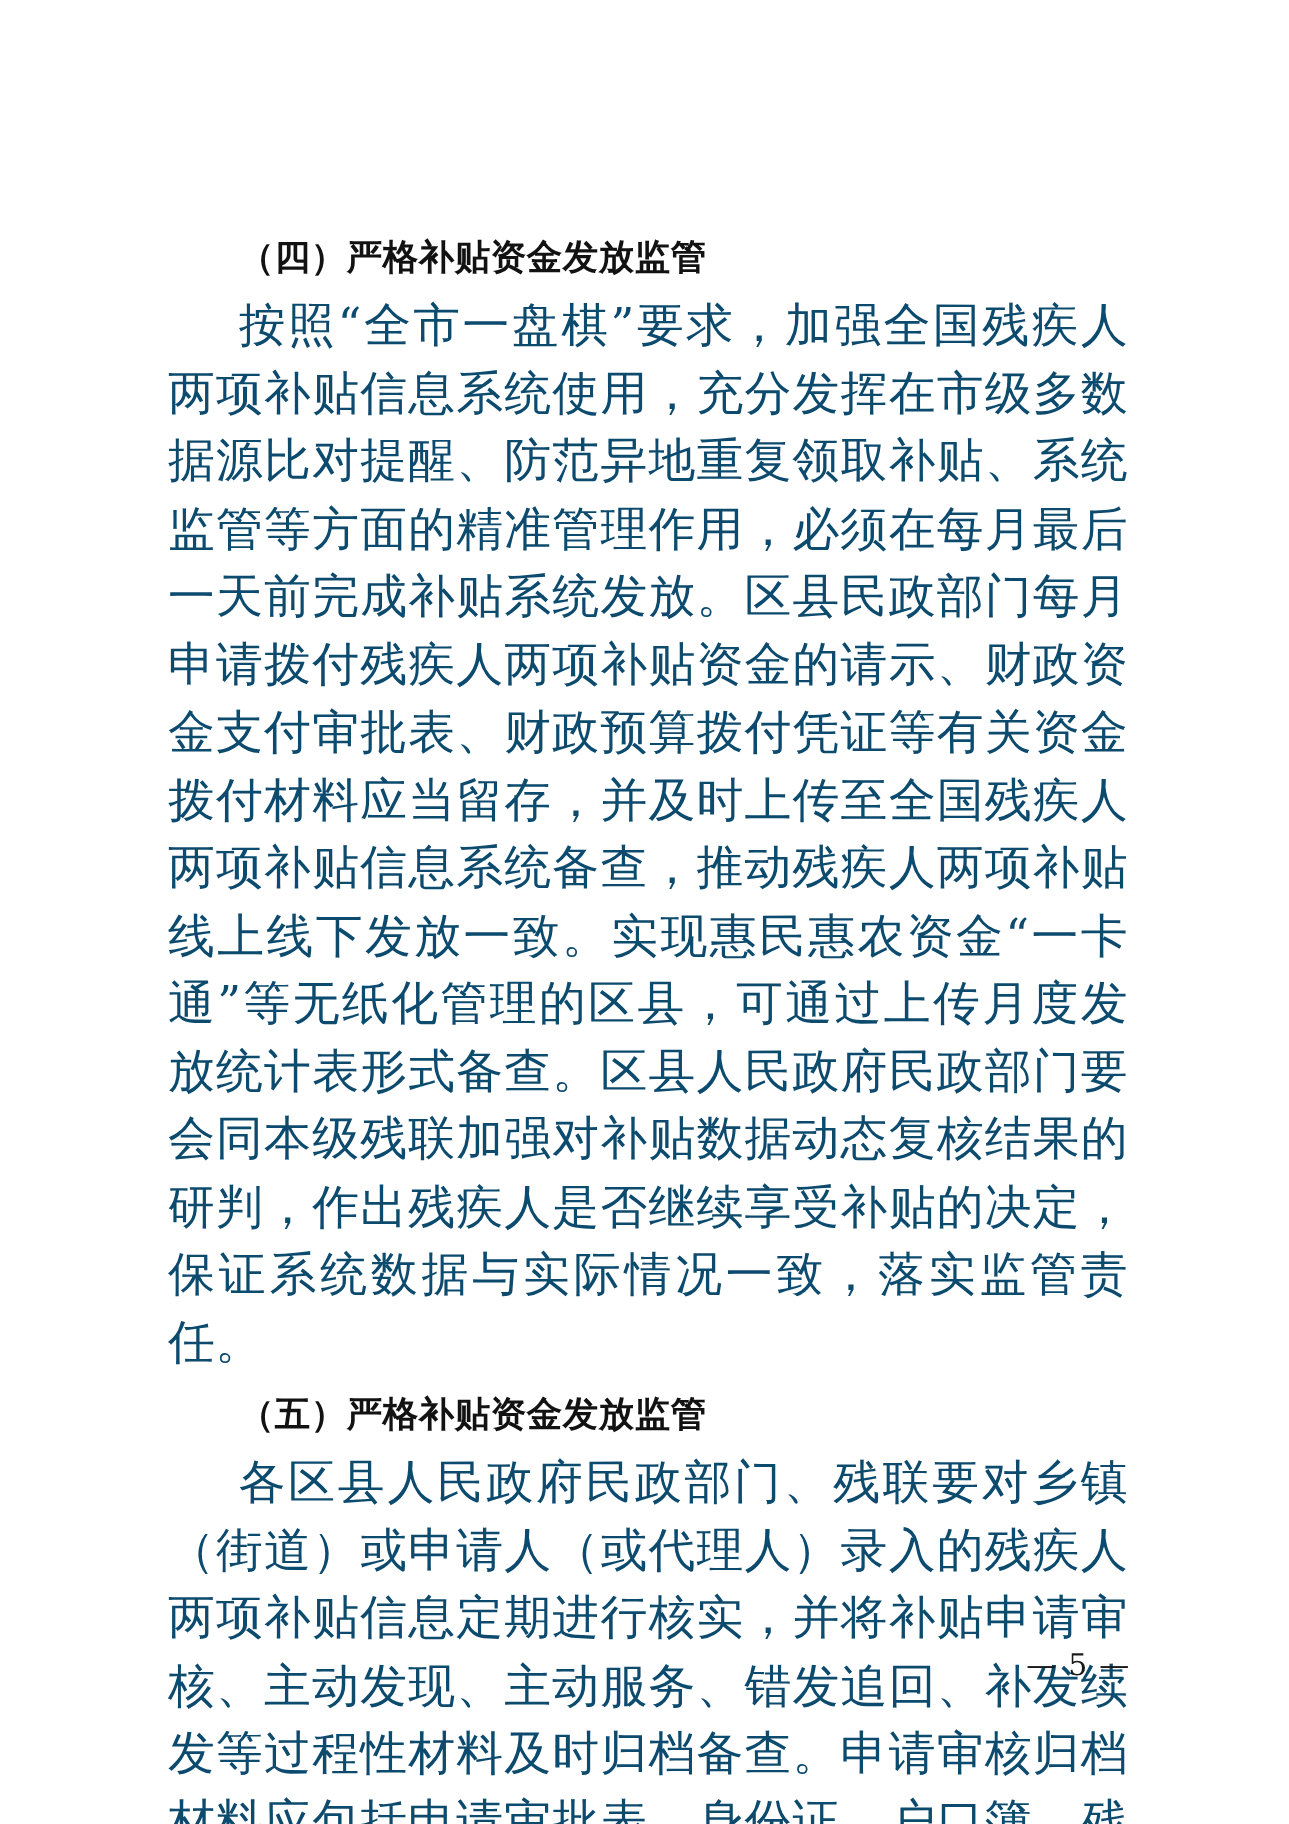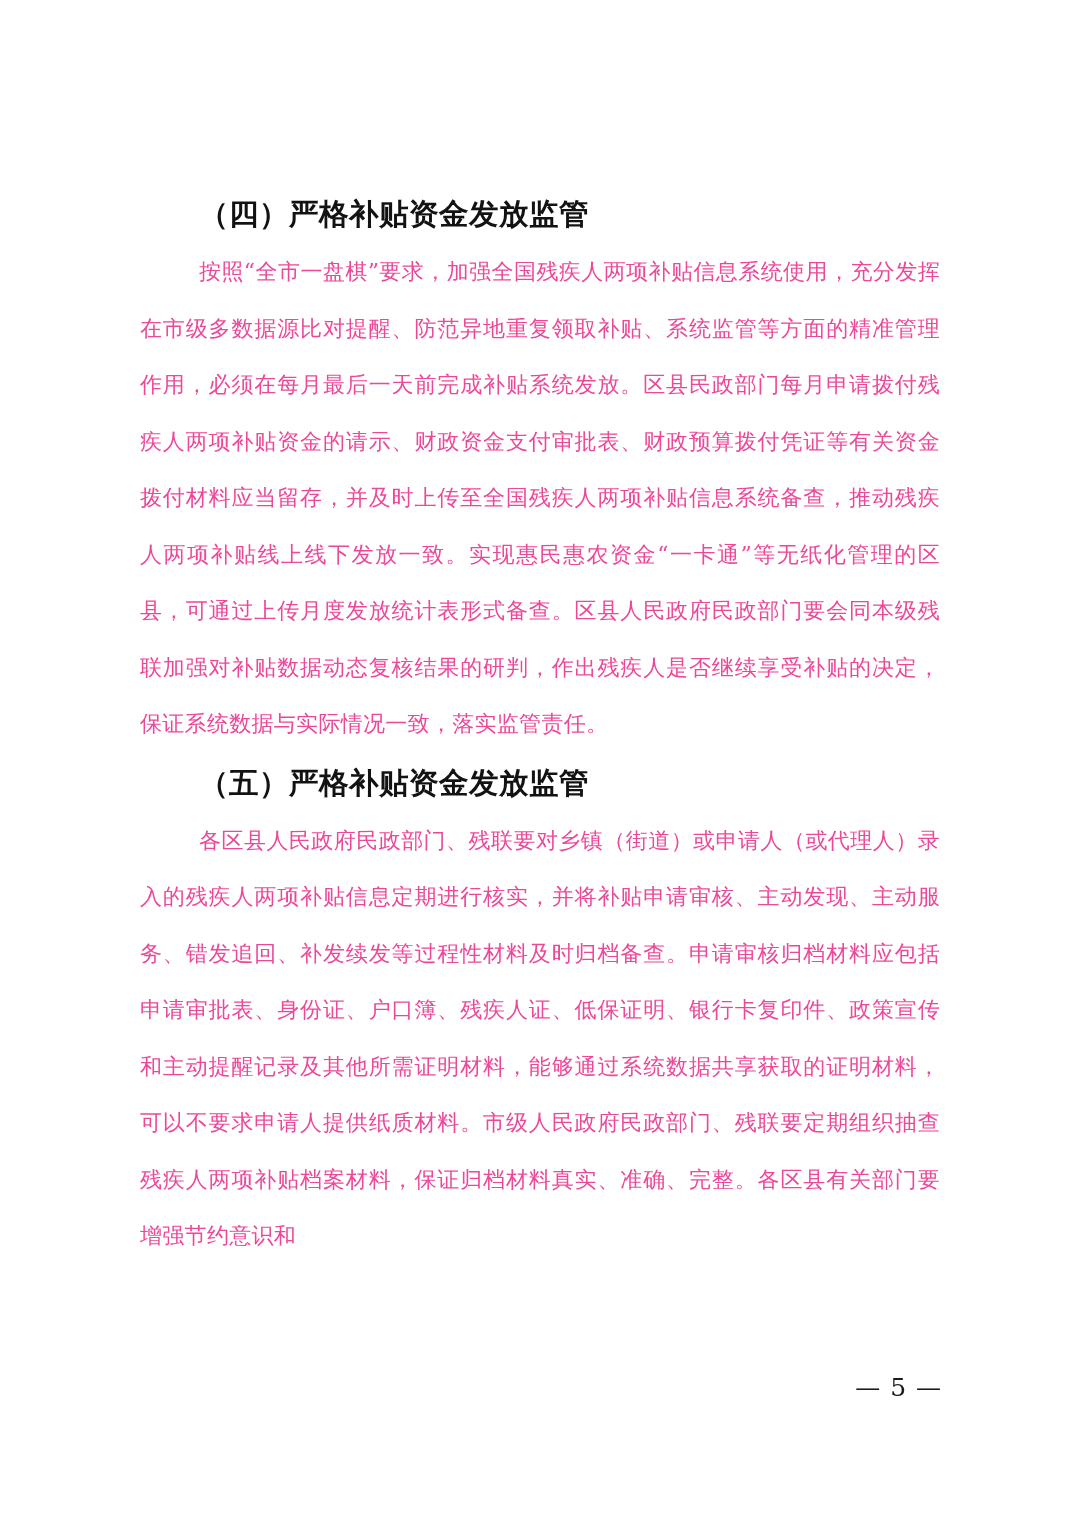--- a/index.html
+++ b/index.html
@@ -27,28 +27,28 @@
     font-size: 29.5px;
     line-height: 56px;
     letter-spacing: 0.5px;
     text-indent: 59px;
     font-weight: 600;
     color: #121212;
     margin: 0 0 2px 0;
     font-family: "DejaVu Serif", "Liberation Serif", serif;
   }
   .para {
-    font-size: 22px;
+    font-size: 39px;
     line-height: 56.5px;
     letter-spacing: 0.3px;
     text-indent: 59px;
     text-align: justify;
     text-justify: inter-character;
     margin: 0 0 2px 0;
-    color: #ec4899;
+    color: #0c4a6e;
   }
   .para:last-child {
     margin-bottom: 0;
   }
   .page-number {
     position: absolute;
     right: 132px;
     bottom: 118px;
     font-size: 25px;
     letter-spacing: 1px;

